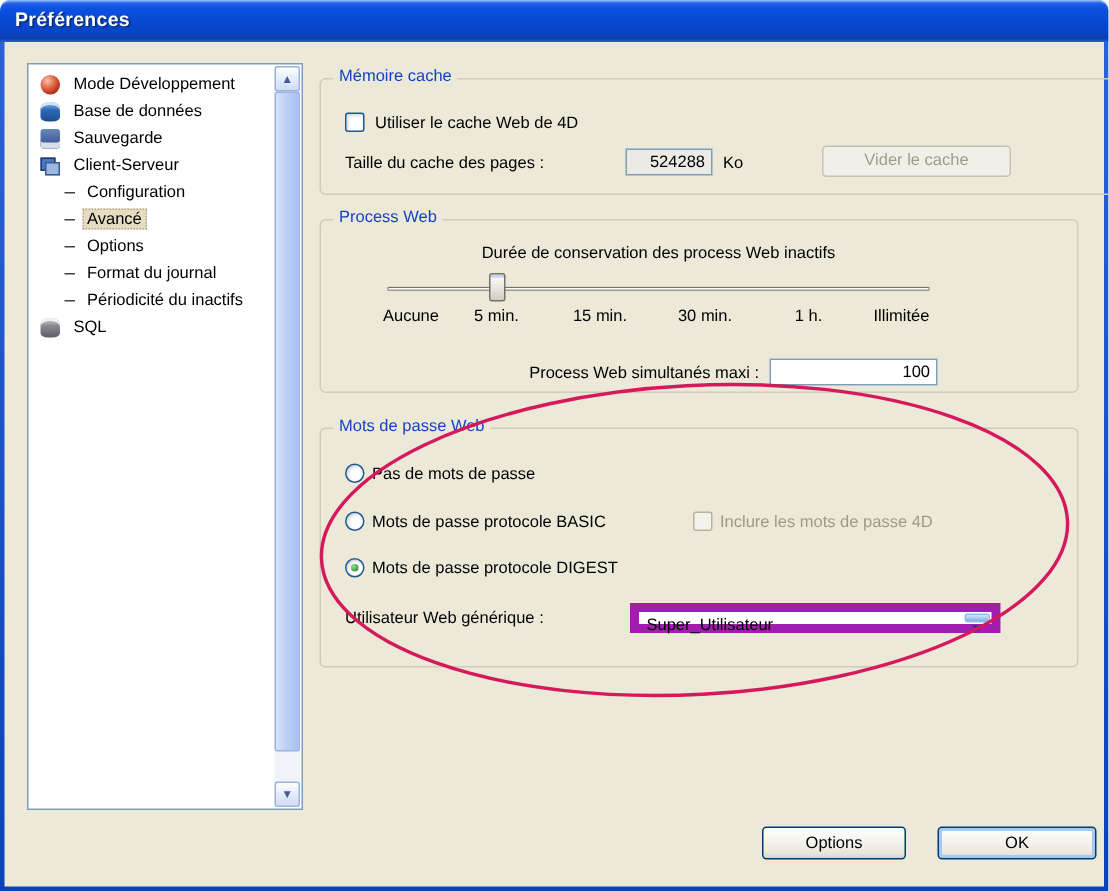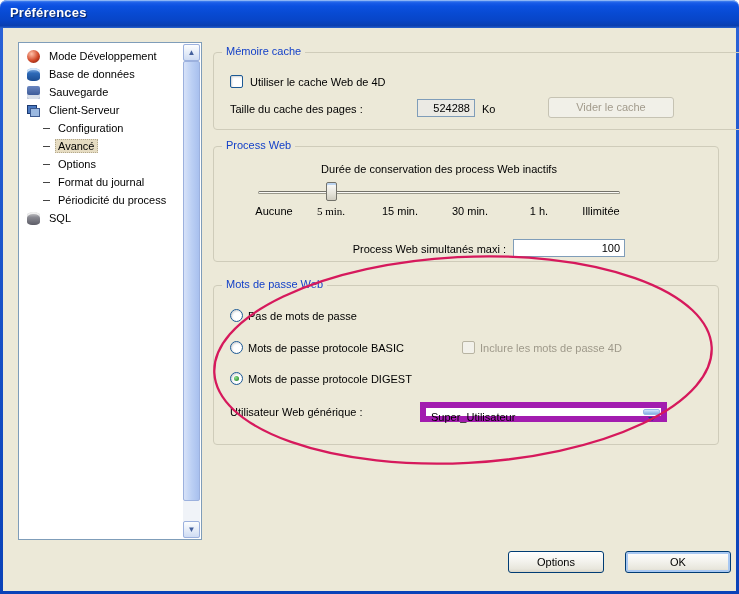--- a/index.html
+++ b/index.html
@@ -164,21 +164,21 @@
         <div class="tree-item sub">
           <span class="dash"></span>
           <span class="label">Options</span>
         </div>
         <div class="tree-item sub">
           <span class="dash"></span>
           <span class="label">Format du journal</span>
         </div>
         <div class="tree-item sub">
           <span class="dash"></span>
-          <span class="label">Périodicité du process</span>
+          <span class="label">Périodicité du inactifs</span>
         </div>
         <div class="tree-item">
           <span class="ticon ti-cyl-gray"></span>
           <span class="label">SQL</span>
         </div>
       </div>
       <div class="scrollbar">
         <div class="sb-btn sb-up">▲</div>
         <div class="sb-thumb"></div>
         <div class="sb-btn sb-down">▼</div>
@@ -194,21 +194,21 @@
       <span class="lbl" style="left:268px; top:50px;">Ko</span>
       <div class="btn disabled" style="left:334px; top:44px; width:126px; height:21px;">Vider le cache</div>
     </div>
 
     <div class="group" style="left:210px; top:118px; width:506px; height:116px;">
       <span class="group-title">Process Web</span>
       <span class="lbl" style="left:44px; top:16px; width:362px; text-align:center;">Durée de conservation des process Web inactifs</span>
       <div class="slider-track" style="left:44px; top:44px; width:362px;"></div>
       <div class="slider-thumb" style="left:112px; top:35px;"></div>
       <span class="tick-label" style="left:60px;  top:58px;">Aucune</span>
-      <span class="tick-label" style="left:117px; top:58px;font-family:Liberation Serif, serif;">5 min.</span>
+      <span class="tick-label" style="left:117px; top:58px;">5 min.</span>
       <span class="tick-label" style="left:186px; top:58px;">15 min.</span>
       <span class="tick-label" style="left:256px; top:58px;">30 min.</span>
       <span class="tick-label" style="left:325px; top:58px;">1 h.</span>
       <span class="tick-label" style="left:387px; top:58px;">Illimitée</span>
       <span class="lbl" style="left:60px; top:96px; width:232px; text-align:right;">Process Web simultanés maxi :</span>
       <input class="field" style="left: 299px; top: 92px; width: 112px; height: 18px;" readonly="" value="100">
     </div>
 
     <div class="group" style="left:210px; top:257px; width:506px; height:160px;">
       <span class="group-title">Mots de passe Web</span>

